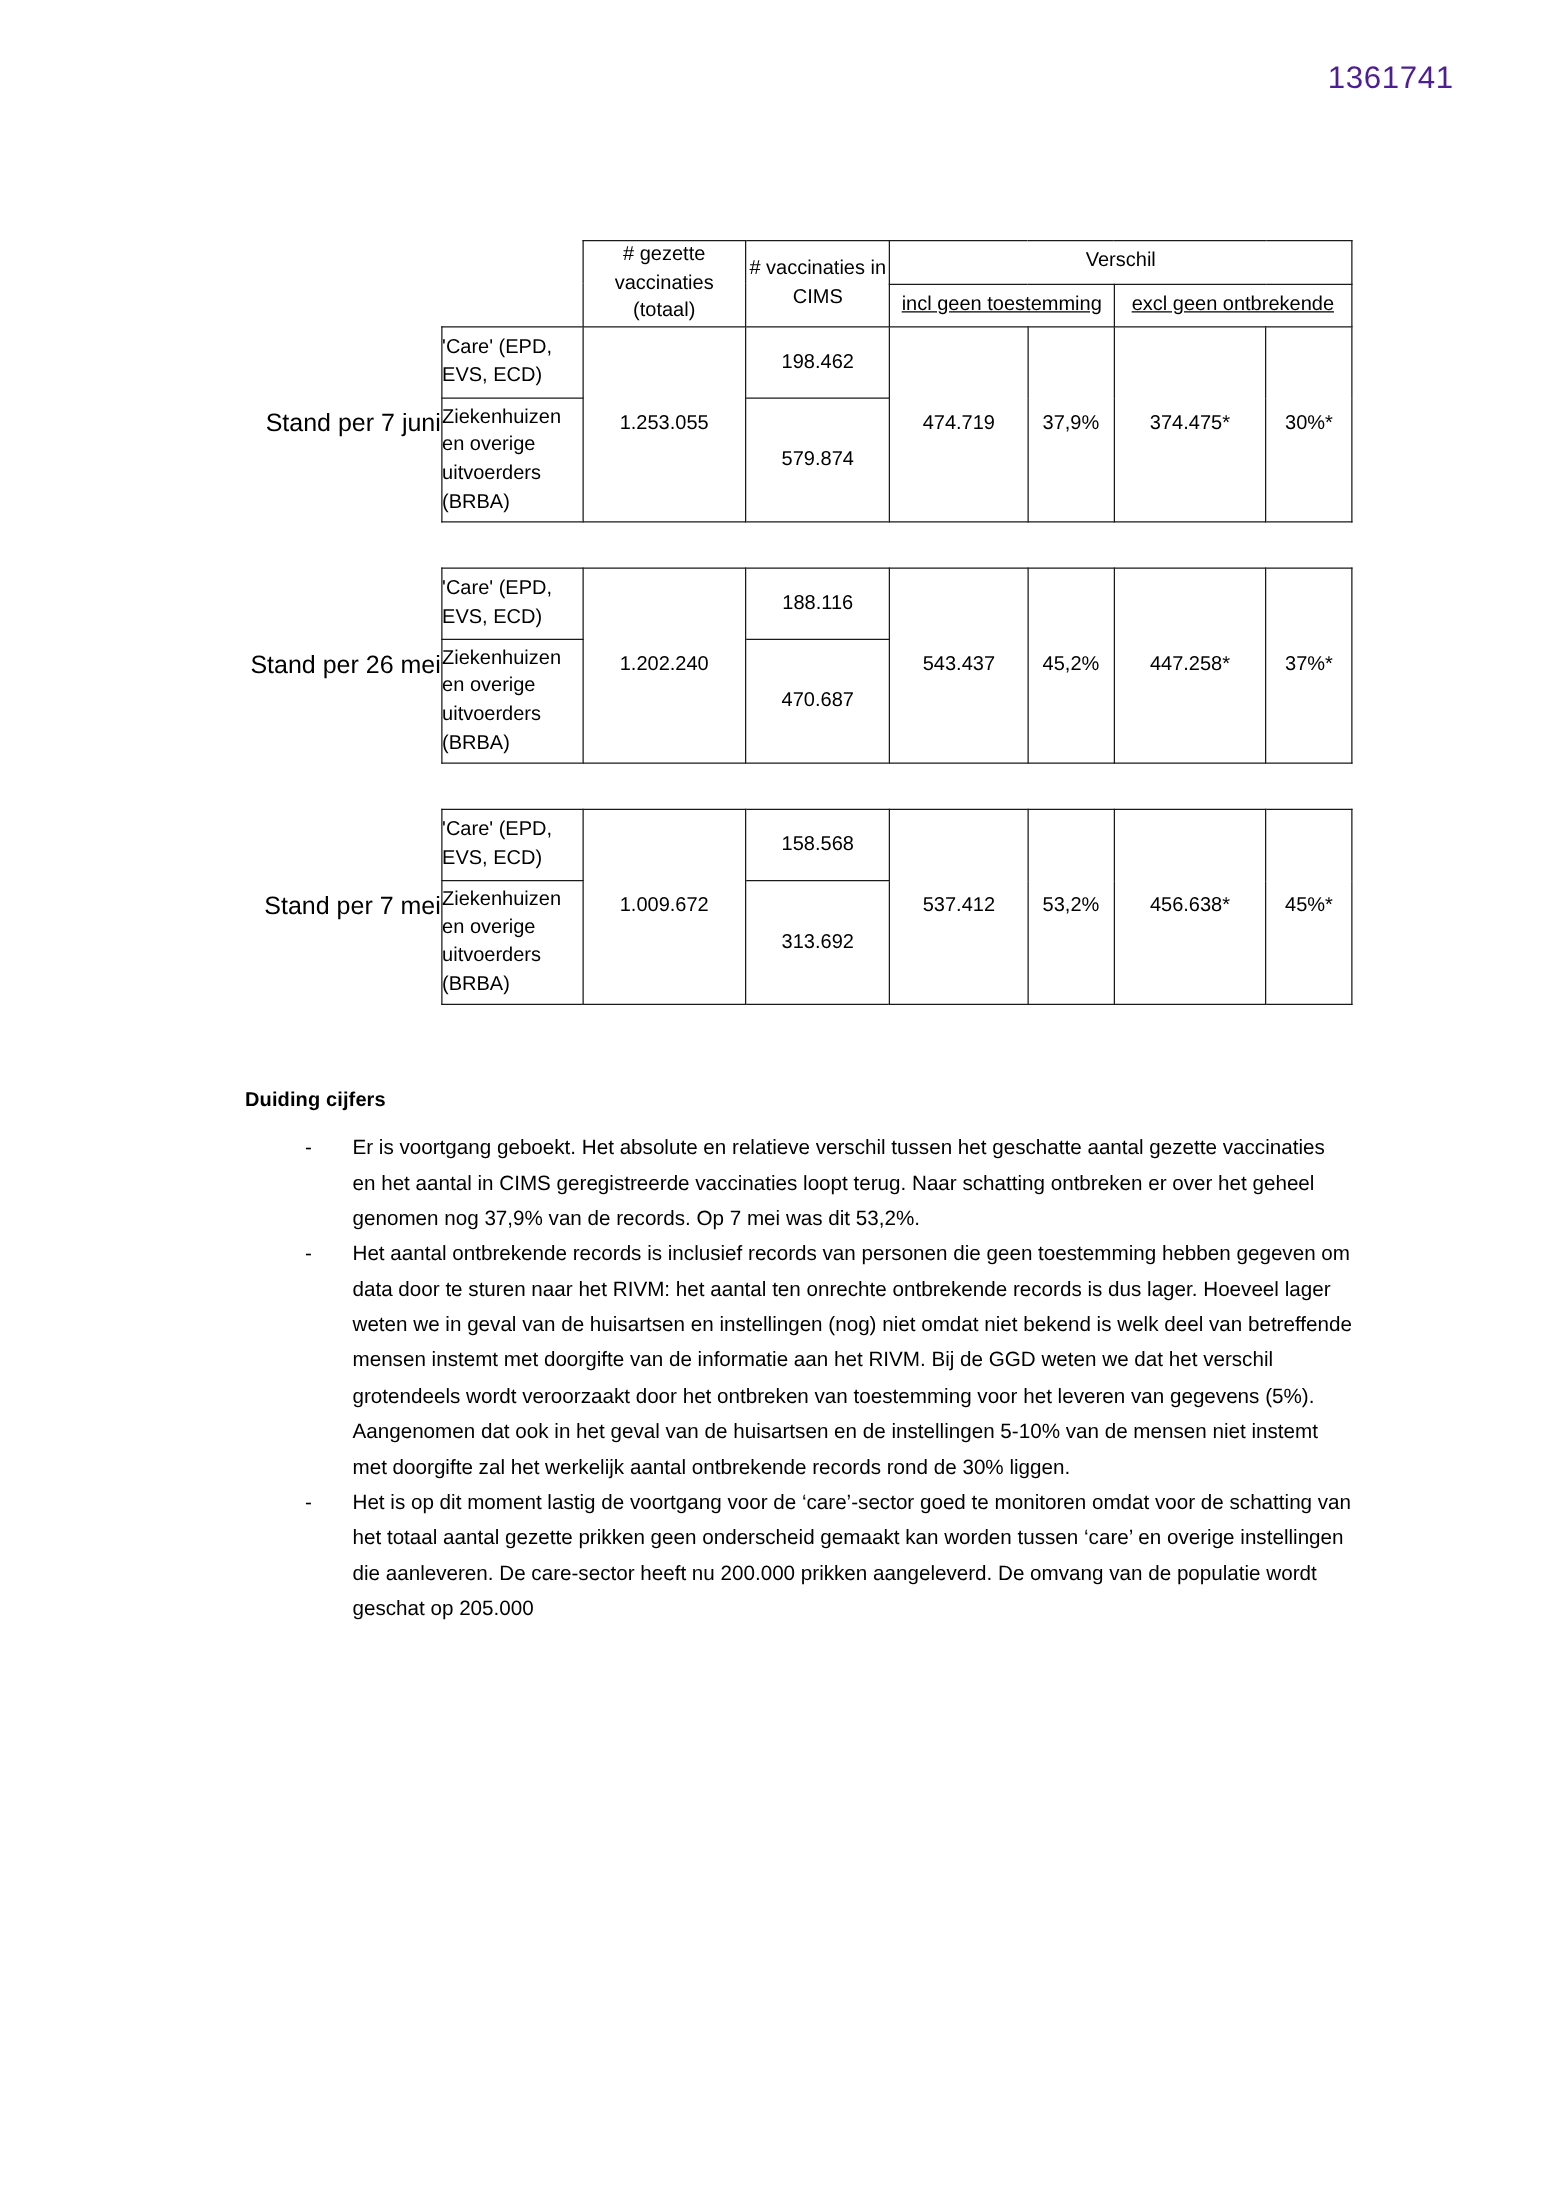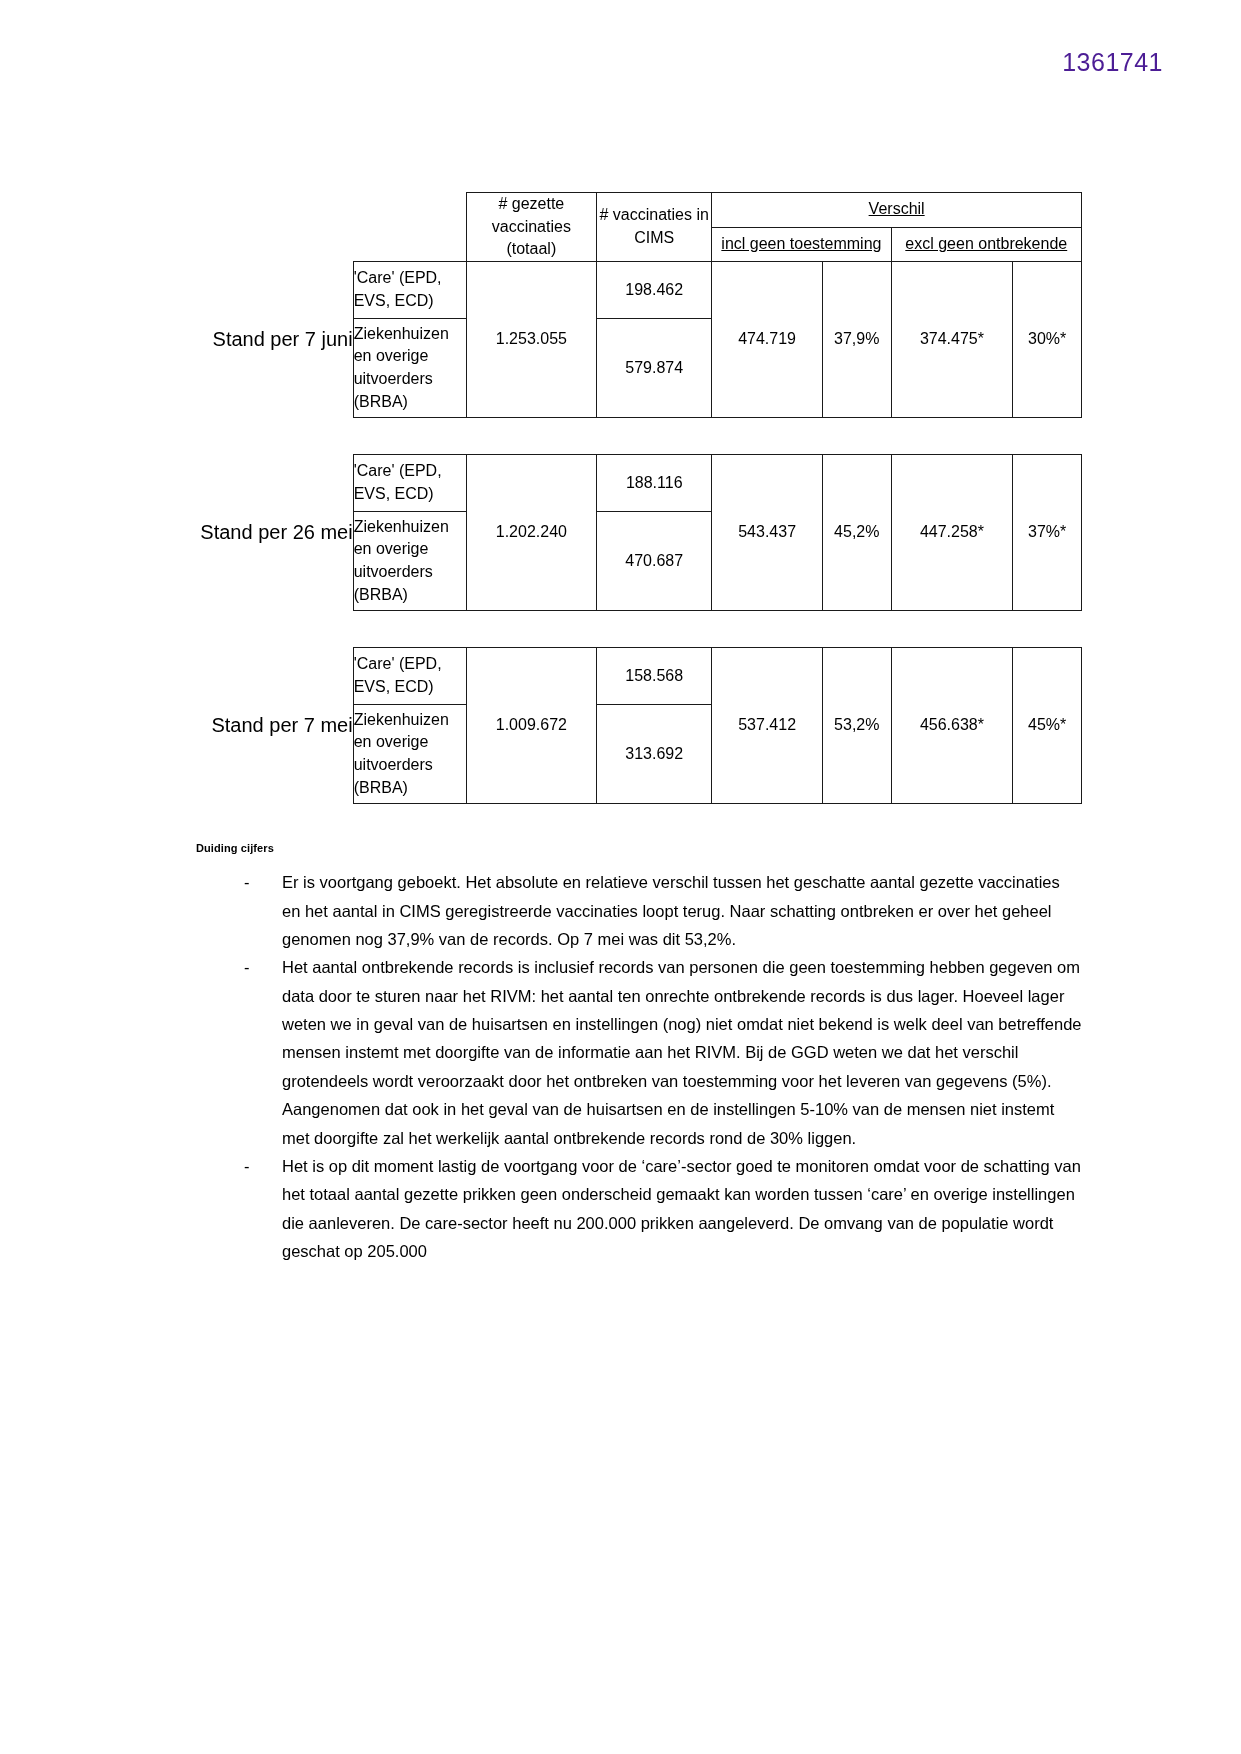--- a/index.html
+++ b/index.html
@@ -76,38 +76,38 @@
   .c-cat   { width: 102px; text-align: left; padding: 5px 6px 5px 8px; }
   .c-tot   { width: 118px; text-align: center; }
   .c-cims  { width: 104px; text-align: center; }
   .c-incl  { width: 100px; text-align: center; }
   .c-inclp { width:  62px; text-align: center; }
   .c-excl  { width: 110px; text-align: center; }
   .c-exclp { width:  62px; text-align: center; }
 
   thead td { text-align: center; padding: 4px 2px; }
   .hdr-sub { padding: 3px 2px 6px 2px; text-decoration: underline; }
-  .hdr-verschil { padding: 5px 2px 4px 2px; text-decoration: underline; }
+  .hdr-verschil { padding: 5px 2px 4px 2px; }
 
   td.val { text-align: center; }
   .cat-cell { height: 56px; }
   .cat-cell2 { height: 98px; margin-left: 32px; }
 
   
   .footnote {
     margin-top: 28px;
     font-size: 16.5px;
     line-height: 1.72;
     text-align: left;
   }
 
   
   .section-head {
-    margin-top: 38px;
-    font-size: 11px;
+    margin-top: 68px;
+    font-size: 16px;
     font-weight: bold;
     letter-spacing: 0.1px;
   }
   ul.bullets {
     list-style: none;
     margin: 14px 0 0 0;
     padding: 0 0 0 48px;
   }
   ul.bullets li {
     position: relative;

